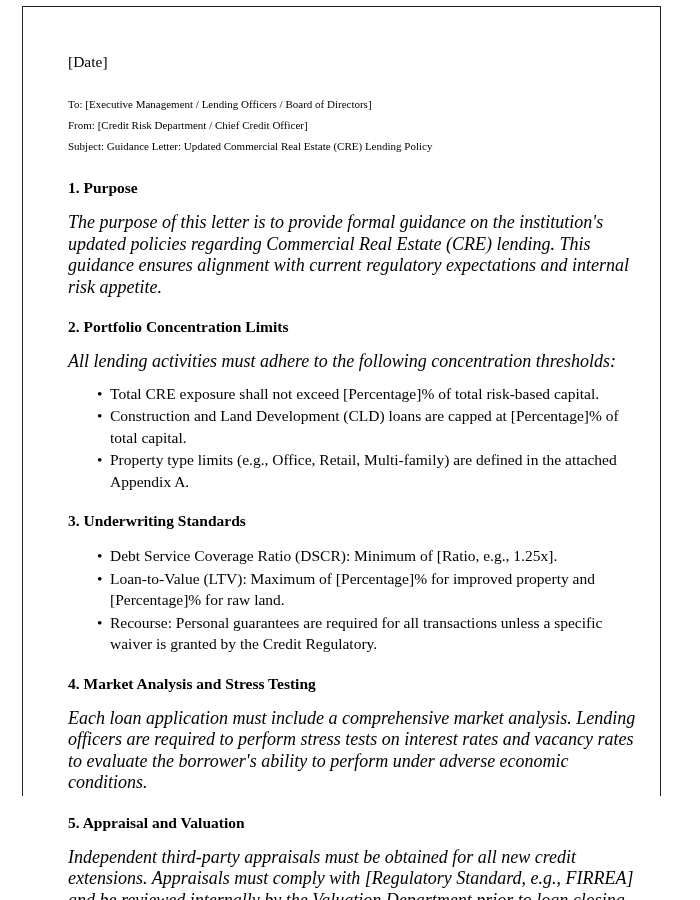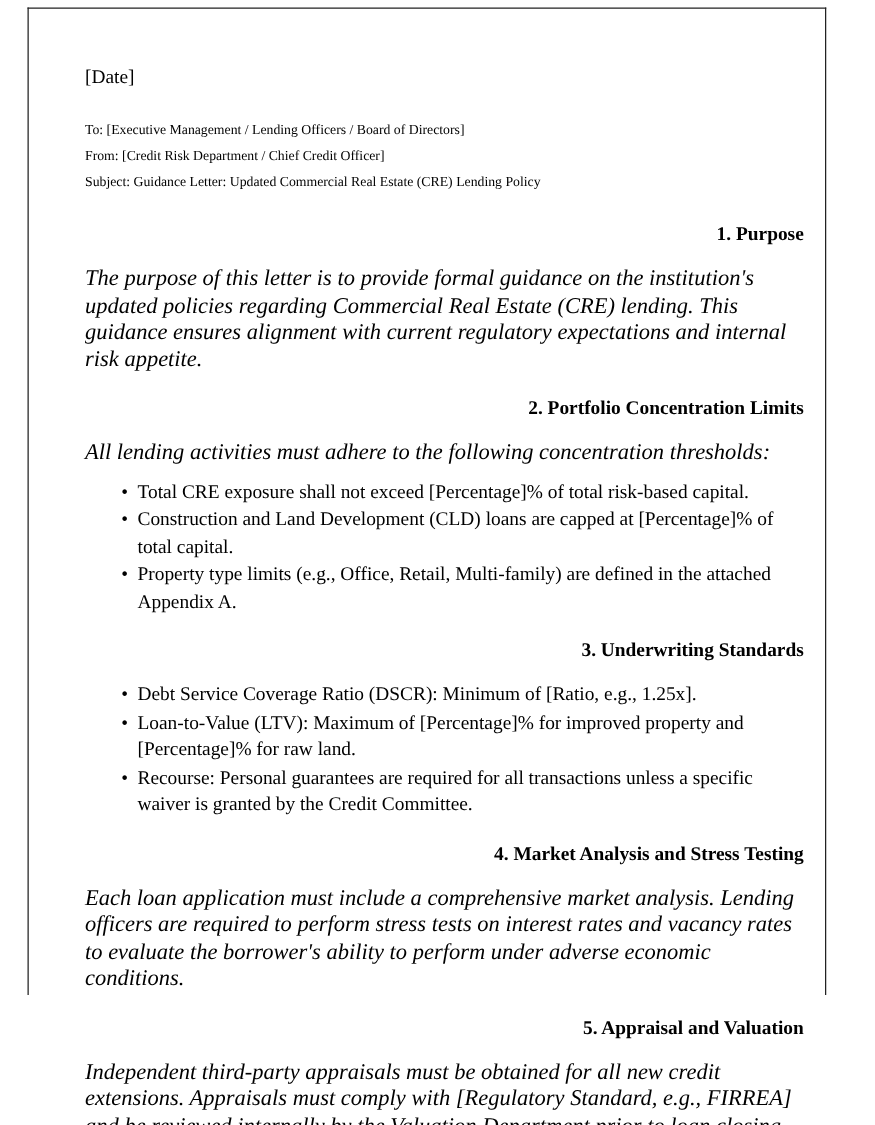--- a/index.html
+++ b/index.html
@@ -54,21 +54,20 @@
   }
 
   .section {
     margin: 0;
   }
   .section-heading {
     font-size: 15.5px;
     font-weight: bold;
     line-height: 21px;
     margin: 18px 0 14px 0;
-    text-align: right;
   }
   .section-para {
     font-size: 18px;
     line-height: 21.5px;
     margin: 0 0 10px 0;
     text-align: left;
     font-style: italic;
   }
 
   ul.section-list {
@@ -138,21 +137,21 @@
         <li>
           <span class="bullet-dot">•</span>
           <span class="li-lead">Debt Service Coverage Ratio (DSCR):</span><span> Minimum of [Ratio, e.g., 1.25x].</span>
         </li>
         <li>
           <span class="bullet-dot">•</span>
           <span class="li-lead">Loan-to-Value (LTV):</span><span> Maximum of [Percentage]% for improved property and [Percentage]% for raw land.</span>
         </li>
         <li>
           <span class="bullet-dot">•</span>
-          <span class="li-lead">Recourse:</span><span> Personal guarantees are required for all transactions unless a specific waiver is granted by the Credit Committee.</span>
+          <span class="li-lead">Recourse:</span><span> Personal guarantees are required for all transactions unless a specific waiver is granted by the Credit Regulatory.</span>
         </li>
       </ul>
     </div>
 
     <div class="section">
       <div class="section-heading">4. Market Analysis and Stress Testing</div>
       <p class="section-para">Each loan application must include a comprehensive market analysis. Lending officers are required to perform stress tests on interest rates and vacancy rates to evaluate the borrower's ability to perform under adverse economic conditions.</p>
     </div>
 
     <div class="section">

